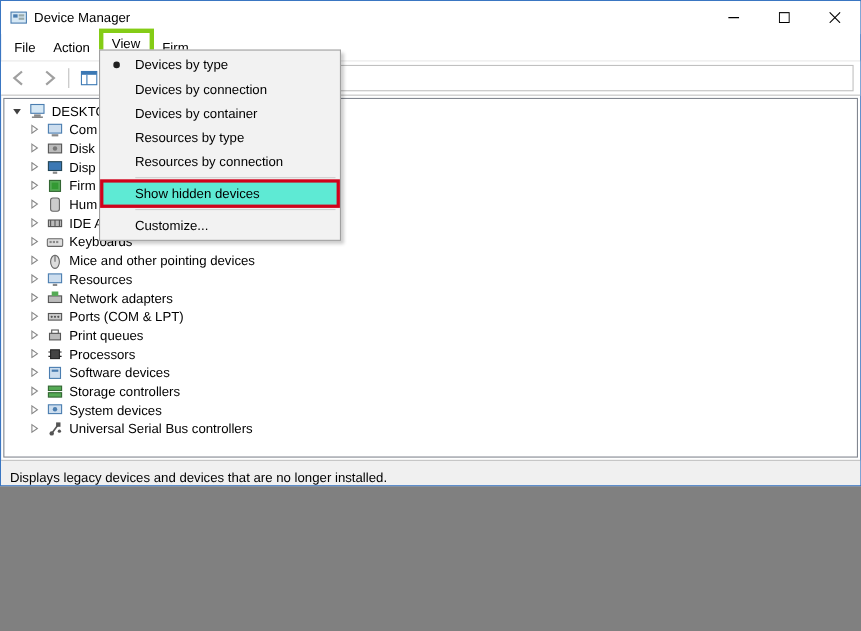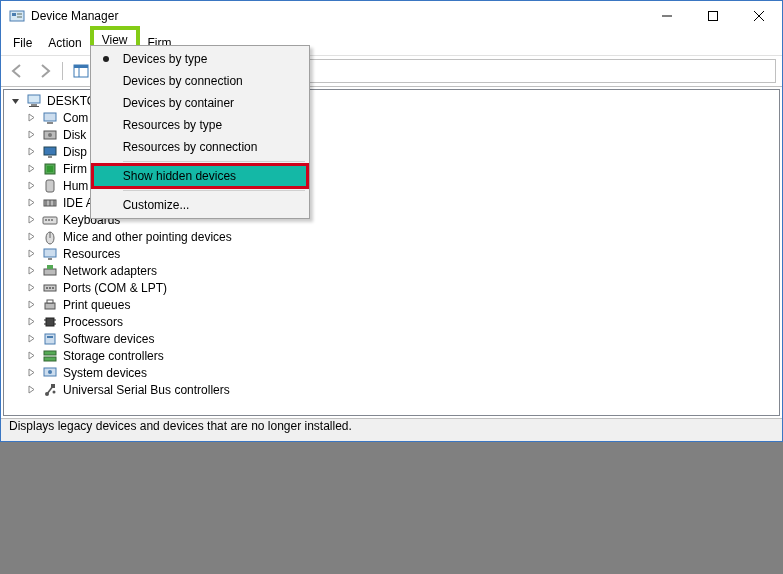--- a/index.html
+++ b/index.html
@@ -116,21 +116,21 @@
       width: 26px;
       display: flex;
       align-items: center;
       justify-content: center;
     }
     .dd-label {
       padding-left: 4px;
       font-size: 12px;
     }
     .dd-item.selected {
-      background: #14b8a6;
+      background: #5eead4;
     }
     .dd-item.selected.redbox {
       outline: 3px solid #d0021b;
       outline-offset: -1px;
     }
     .dd-sep {
       height: 1px;
       background: #d0d0d0;
       margin: 3px 2px 3px 30px;
     }
@@ -172,21 +172,21 @@
       cursor: pointer; flex-shrink: 0;
     }
     .expander svg { display:block; }
     .node-icon { width: 16px; height: 16px; flex-shrink: 0; }
     .node-label { }
 
     
     .statusbar {
       height: 22px;
       display: flex;
-      align-items: flex-start;
+      align-items: flex-end;
       padding: 0 8px;
       font-size: 12px;
       background: #f0f0f0;
     }
 
     .menu-wrap { position: relative; }
   </style>
 </head>
 <body>
 

